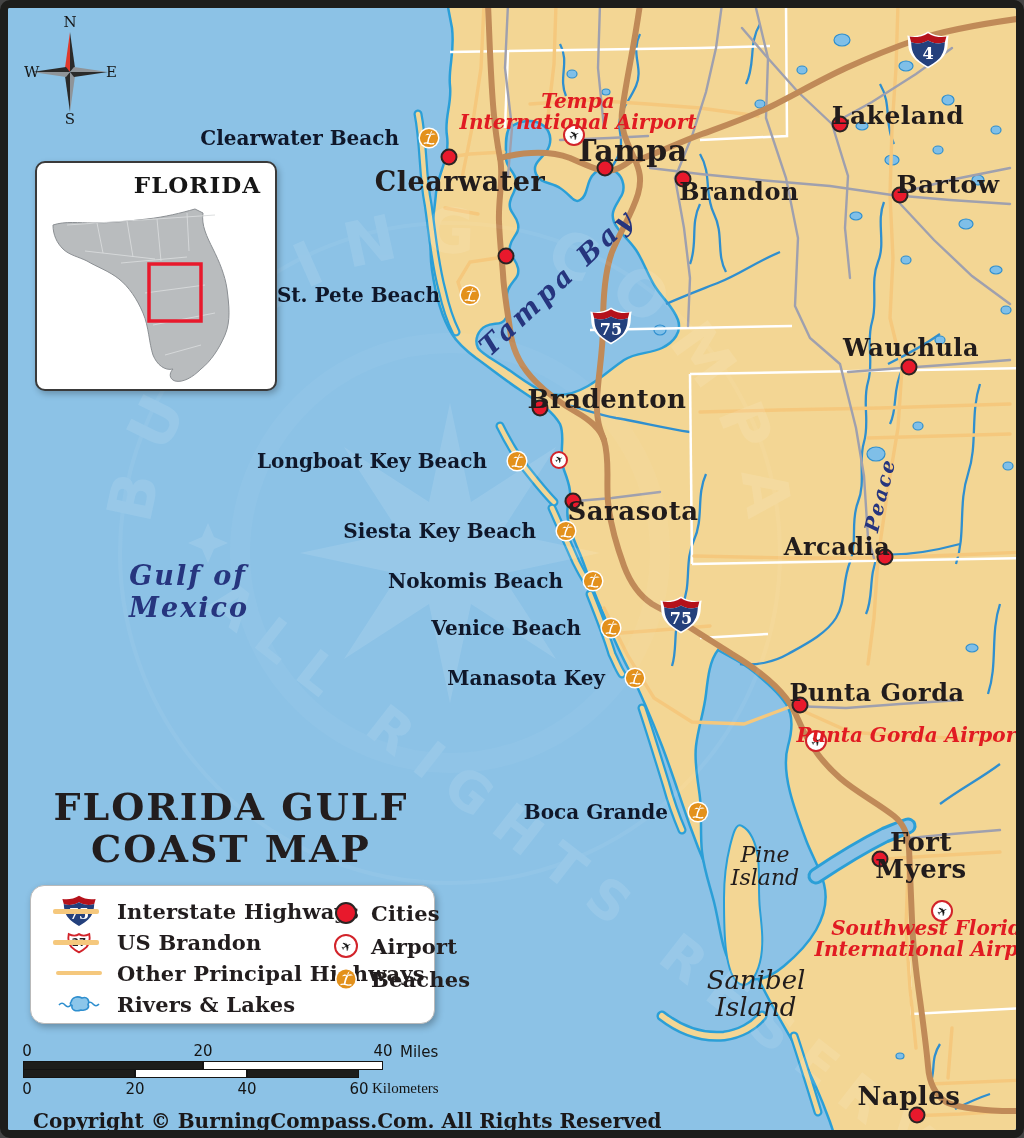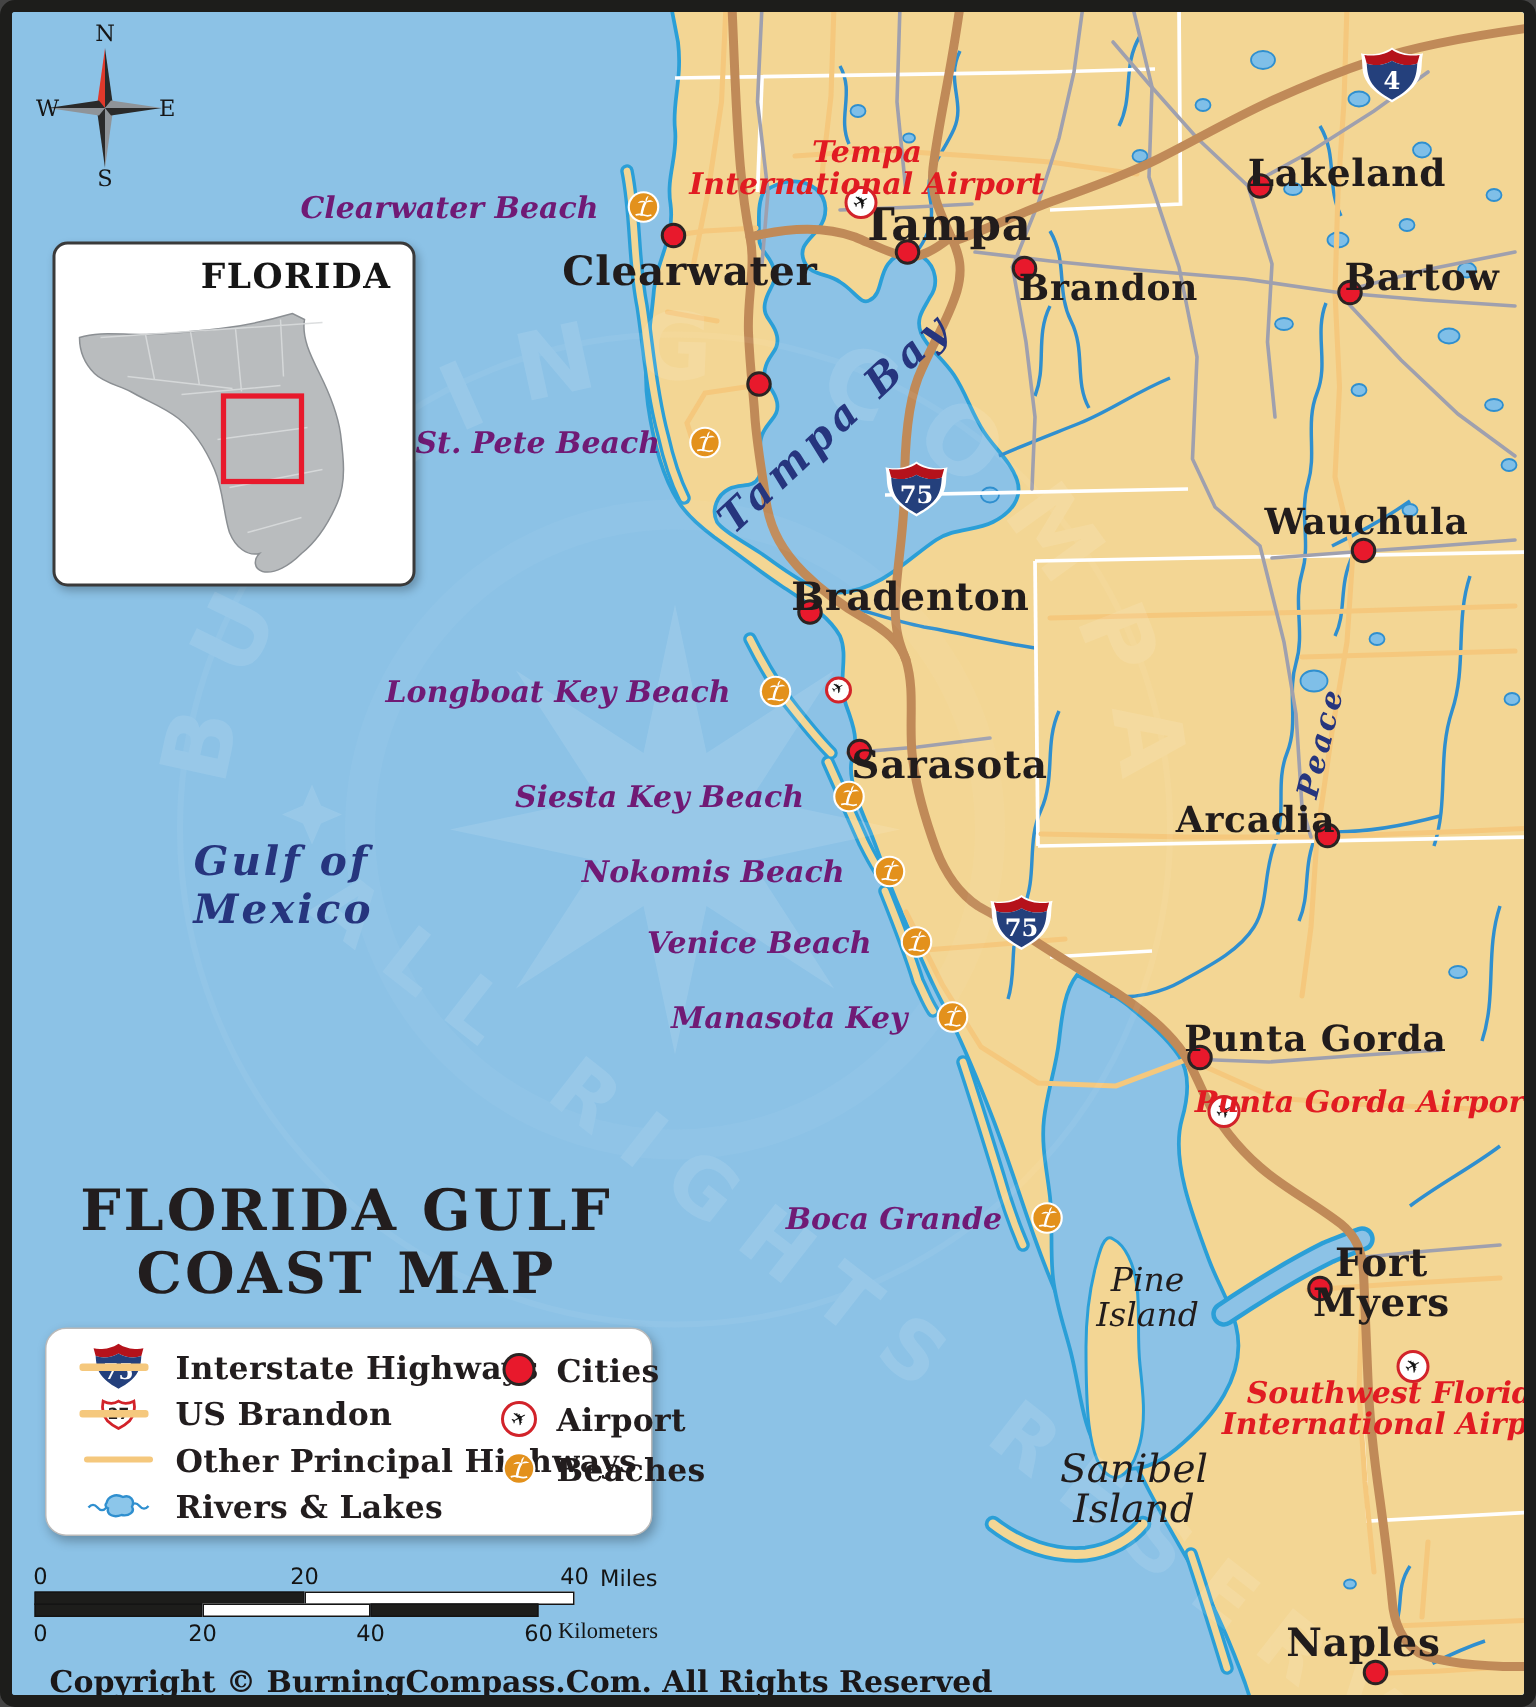--- a/index.html
+++ b/index.html
@@ -5,22 +5,22 @@
   html,body{margin:0;padding:0;background:#444;}
   #frame{position:relative;width:1024px;height:1138px;box-sizing:border-box;
          border:8px solid #1d1d1b;border-radius:10px;background:#8cc2e6;overflow:hidden;
          font-family:"DejaVu Serif",serif;}
   #basemap{position:absolute;left:0;top:0;z-index:0;}
   #labels{position:absolute;left:0;top:0;width:100%;height:100%;z-index:5;}
   .city-dot{position:absolute;width:17px;height:17px;border-radius:50%;background:#e8192c;
             border:2.5px solid #2a2423;box-sizing:border-box;transform:translate(-50%,-50%);}
   .city-label{position:absolute;transform:translate(-50%,-50%);font-weight:700;color:#211c1c;
               white-space:nowrap;text-align:center;line-height:1.02;letter-spacing:.5px;}
-  .beach-label{position:absolute;transform:translateY(-50%);font-style:italic;font-weight:600;
-               font-size:20px;color:#701a75;white-space:nowrap;margin-left:39px;}
+  .beach-label{position:absolute;transform:translateY(-50%);font-weight:600;
+               font-size:20px;color:#0f172a;white-space:nowrap;margin-left:39px;}
   .airport-label{position:absolute;transform:translate(-50%,-50%);font-style:italic;font-weight:700;
                font-size:20px;color:#e11b22;white-space:nowrap;text-align:center;line-height:1.05;}
   .water-label{position:absolute;font-style:italic;font-weight:600;color:#26357e;white-space:nowrap;}
   .island-label{position:absolute;transform:translate(-50%,-50%);font-style:italic;font-weight:500;
                color:#211c1c;text-align:center;line-height:1.05;white-space:nowrap;}
   .beach-icon,.airport-icon,.ishield{position:absolute;transform:translate(-50%,-50%);}
   .airport-icon{width:22px;height:22px;border-radius:50%;background:#fff;border:2px solid #d2232a;
                 box-sizing:border-box;display:flex;align-items:center;justify-content:center;}
   .airport-icon .plane{color:#141414;font-family:"DejaVu Sans",sans-serif;font-size:13px;
                 transform:rotate(-28deg);line-height:1;}

